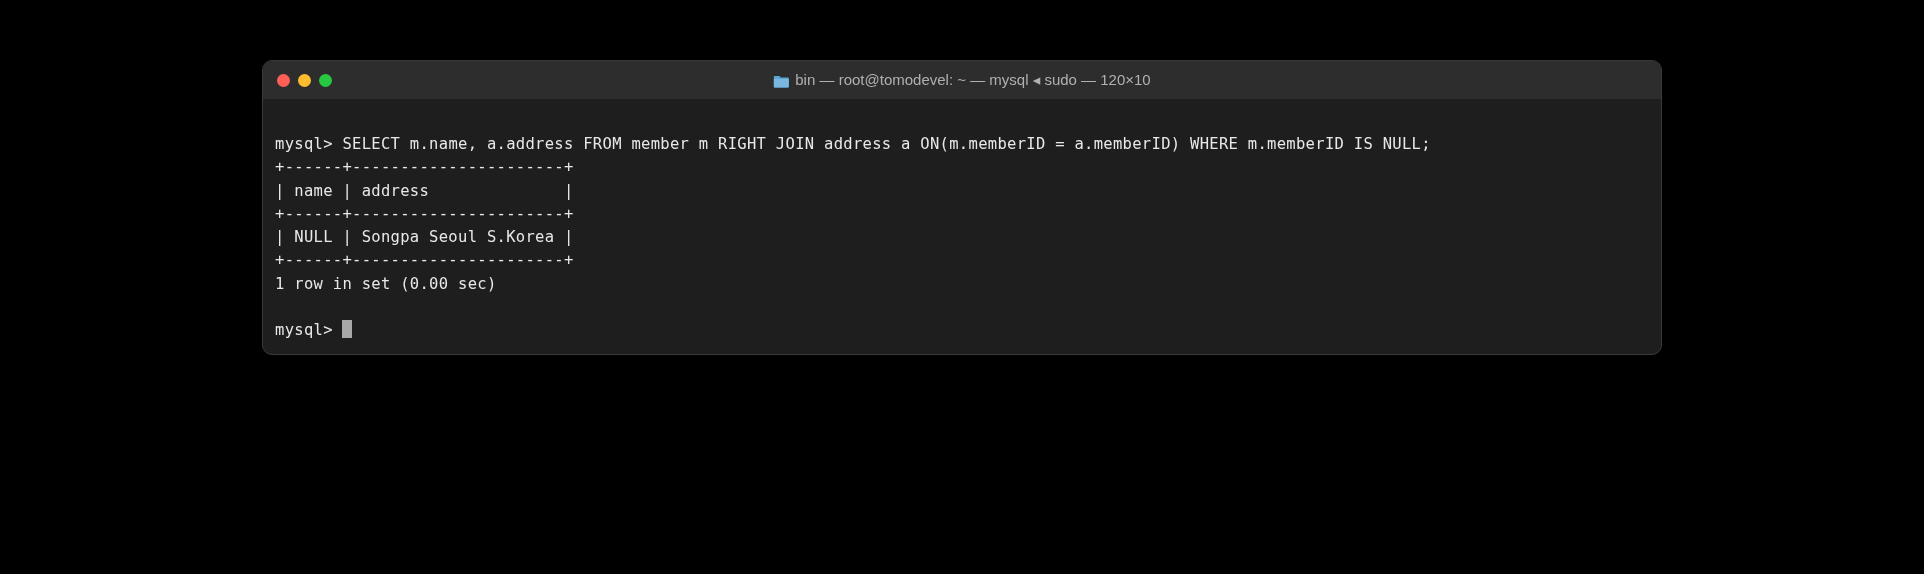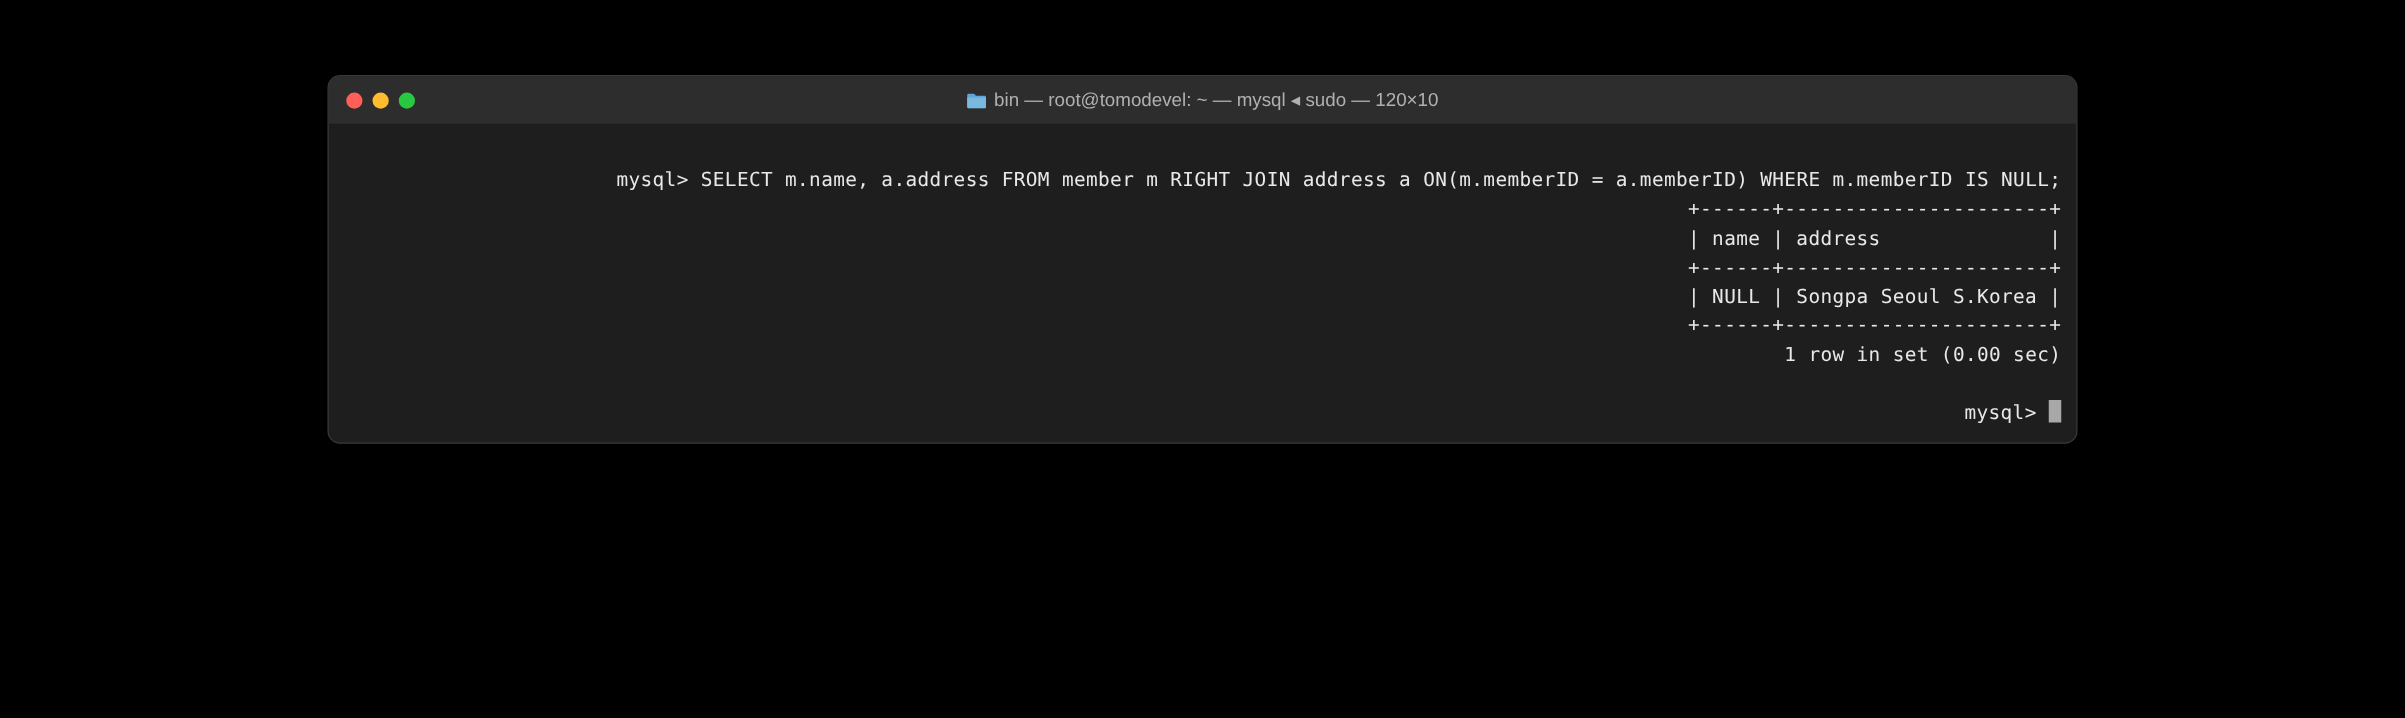--- a/index.html
+++ b/index.html
@@ -63,21 +63,20 @@
       display: inline-block;
     }
     .terminal-body {
       padding: 34px 12px 12px 12px;
       color: #e8e8e8;
       font-size: 15.5px;
       line-height: 1.5;
       letter-spacing: 0.3px;
       white-space: pre;
       font-weight: 400;
-      text-align: right;
     }
     .cursor {
       display: inline-block;
       width: 10px;
       height: 18px;
       background: #a8a8a8;
       vertical-align: text-bottom;
       margin-bottom: 1px;
     }
     .line {

